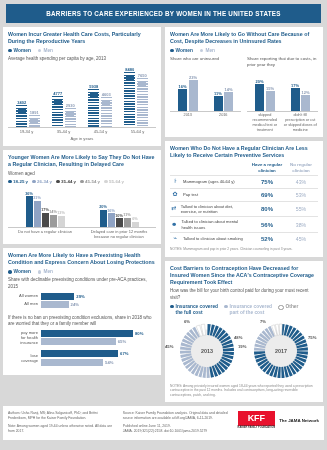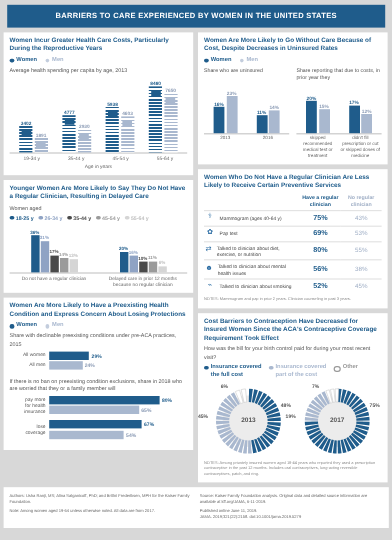--- a/index.html
+++ b/index.html
@@ -592,15 +592,22 @@
   <div class="footer">
     <div class="fcol">
       <div>Authors: Usha Ranji, MS; Alina Salganicoff, PhD; and Brittni Frederiksen, MPH for the Kaiser Family Foundation.</div>
       <div style="margin-top:3px">Note: Among women aged 19-64 unless otherwise noted. All data are from 2017.</div>
     </div>
     <div class="fcol">
       <div>Source: Kaiser Family Foundation analysis. Original data and detailed source information are available at kff.org/JAMA, 6-11-2019.</div>
       <div style="margin-top:3px">Published online June 11, 2019.</div>
       <div>JAMA. 2019;321(22):2158. doi:10.1001/jama.2019.5279</div>
     </div>
+    <div class="kff">
+      <div style="text-align:center">
+        <div class="kffbox">KFF</div>
+        <div class="kffsub">KAISER FAMILY FOUNDATION</div>
+      </div>
+      <div class="jama">The JAMA Network</div>
+    </div>
   </div>
 
 </div>
 
 </body></html>

